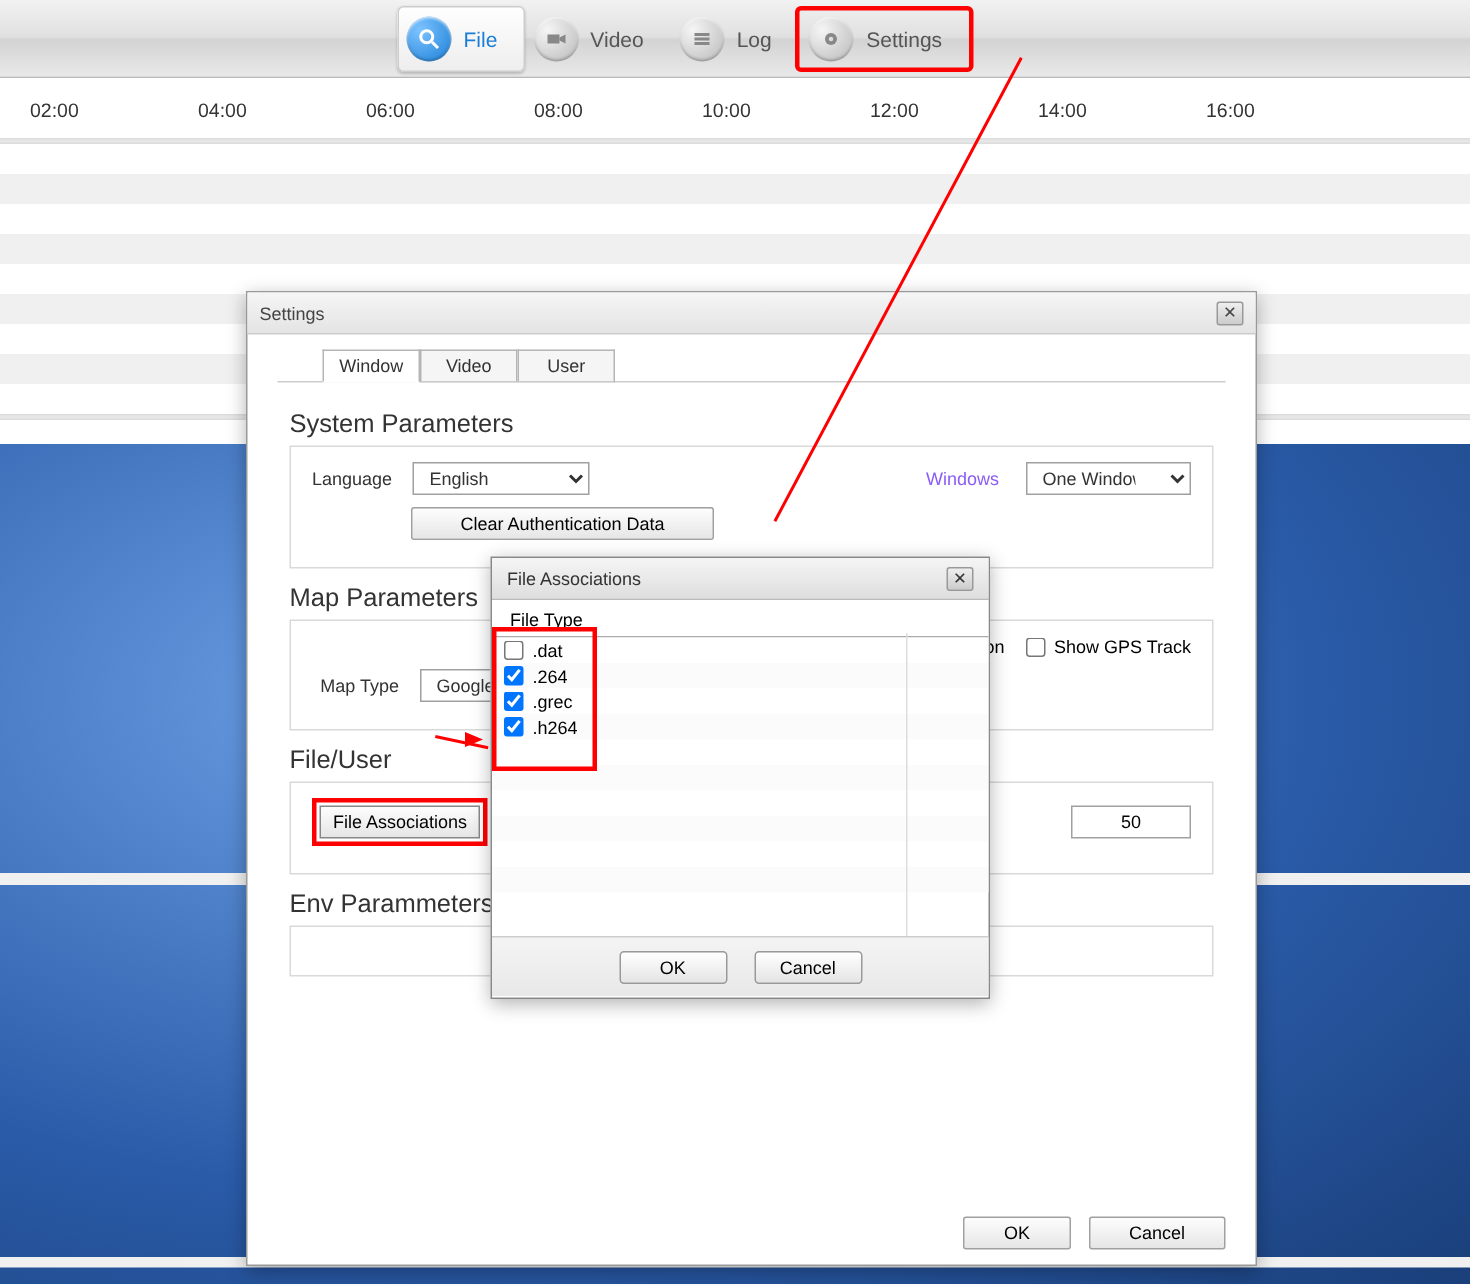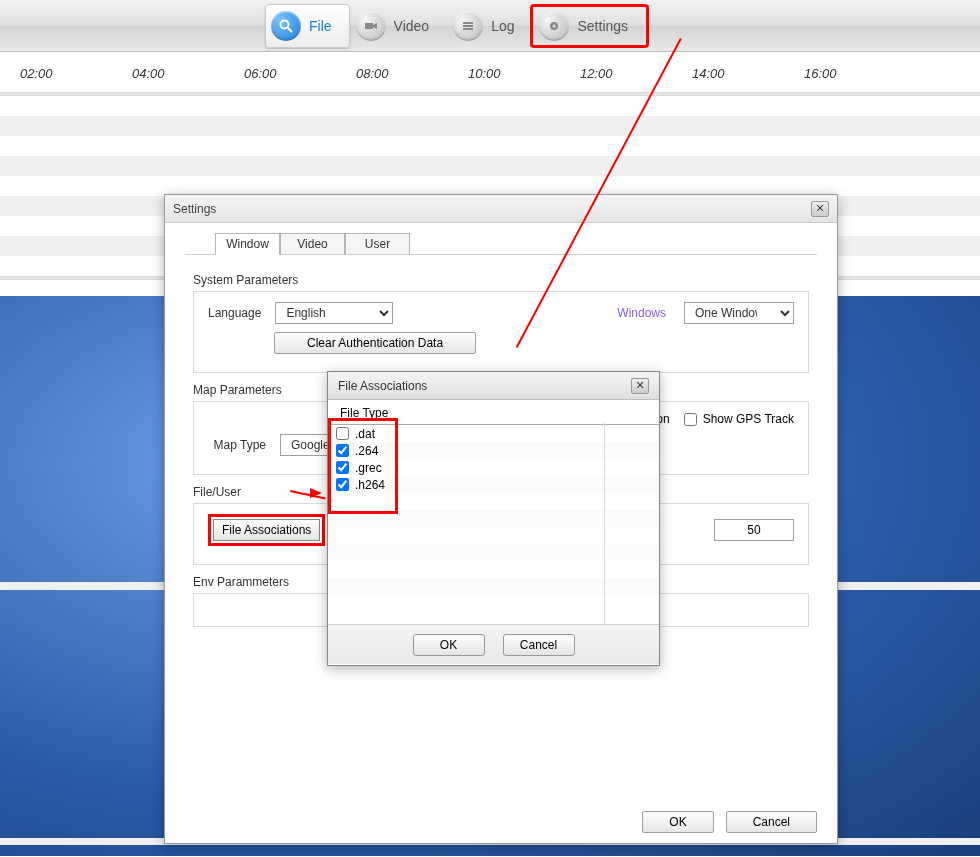--- a/index.html
+++ b/index.html
@@ -7,40 +7,40 @@
 
 .toolbar { width: 100%; height: 52px; background: linear-gradient(to bottom, #f2f2f2, #e0e0e0 48%, #d3d3d3 52%, #e9e9e9); border-bottom: 1px solid #bbb; display: flex; align-items: center; padding-left: 265px; }
 .tb-btn { display: flex; align-items: center; gap: 8px; height: 44px; padding: 0 18px 0 6px; border-radius: 4px; cursor: pointer; position: relative; }
 .tb-btn.active { background: linear-gradient(to bottom, #fff, #ededed); box-shadow: inset 0 0 0 1px #ccc, 0 1px 2px rgba(0,0,0,.2); }
 .tb-btn .icon-circle { width: 30px; height: 30px; border-radius: 50%; background: radial-gradient(circle at 30% 30%, #f5f5f5, #b8b8b8); display: flex; align-items: center; justify-content: center; box-shadow: inset 0 1px 2px rgba(255,255,255,.8), inset 0 -1px 2px rgba(0,0,0,.3); }
 .tb-btn.active .icon-circle { background: radial-gradient(circle at 30% 30%, #7cc3ff, #1a7ed6); }
 .tb-btn .tb-label { color: #555; font-size: 14px; }
 .tb-btn.active .tb-label { color: #1a7ed6; }
 .hilite { border: 3px solid #f00; }
 
-.timeline { width: 100%; height: 40px; display: flex; padding-left: 20px; padding-top: 14px; font-style: italic; }
+.timeline { width: 100%; height: 40px; display: flex; padding-left: 20px; padding-top: 14px; }
 .tick { width: 112px; text-align: left; font-size: 13px; color: #333; }
 
 .stripes { position: absolute; left: 0; top: 92px; width: 100%; }
 .row-light { height: 20px; background: #fff; }
 .row-dark { height: 20px; background: #f0f0f0; }
 .row-edge { height: 4px; background: #e6e6e6; border-top: 1px solid #ddd; border-bottom: 1px solid #ddd; }
 
 .wallpaper { position: absolute; top: 296px; left: 0; width: 100%; height: 560px; background: radial-gradient(ellipse at 30% 30%, #6fa3e8, #2a5ba8 60%, #1a3f7a); }
 .wall-line { position: absolute; top: 582px; left: 0; width: 100%; height: 8px; background: #f0f0f0; }
 .wall-line2 { position: absolute; top: 838px; left: 0; width: 100%; height: 7px; background: #f0f0f0; }
 
 .settings-dlg { position: absolute; left: 164px; top: 194px; width: 674px; height: 650px; background: #fff; border: 1px solid #999; box-shadow: 0 3px 12px rgba(0,0,0,.3); }
 .dlg-title { height: 28px; background: linear-gradient(to bottom, #f5f5f5, #e4e4e4); border-bottom: 1px solid #ccc; display: flex; align-items: center; padding: 0 8px; font-size: 14px; color: #444; }
 .dlg-close { margin-left: auto; width: 18px; height: 16px; background: linear-gradient(to bottom, #eee, #ccc); border: 1px solid #999; border-radius: 2px; display: flex; align-items: center; justify-content: center; font-size: 11px; cursor: pointer; }
 .tabbar { display: flex; padding: 10px 30px 0 30px; border-bottom: 1px solid #ccc; margin: 0 20px; }
 .dlg-tab { width: 65px; height: 22px; border: 1px solid #b5b5b5; display: flex; align-items: center; justify-content: center; color: #333; cursor: pointer; background: #f5f5f5; margin-bottom: -1px; border-bottom: 1px solid #ccc; }
 .dlg-tab.active { background: #fff; border-bottom: 1px solid #fff; }
 .dlg-body { padding: 8px 28px; }
-.section-title { font-size: 12px; color: #333; margin-top: 10px; margin-bottom: 4px; }
+.section-title { font-size: 17px; color: #333; margin-top: 10px; margin-bottom: 4px; }
 .section-box { border: 1px solid #d9d9d9; padding: 10px 14px; }
 .field-row { display: flex; align-items: center; gap: 14px; margin-bottom: 8px; }
 .label { width: 58px; text-align: right; color: #333; }
 .label-wide { width: auto; margin-left: 210px; margin-right: 4px; color: #8b5cf6; }
 select.styled { height: 22px; border: 1px solid #a0a0a0; background: #fff; padding: 0 20px 0 6px; font-size: 12px; color: #333; }
 .btn-wide { height: 22px; padding: 0 32px; border: 1px solid #a0a0a0; border-radius: 2px; background: linear-gradient(to bottom, #fdfdfd, #e6e6e6); cursor: pointer; }
 .checkbox-row { display: flex; align-items: center; gap: 6px; }
 input[type=checkbox] { width: 13px; height: 13px; }
 .val-input { width: 80px; height: 22px; border: 1px solid #a0a0a0; padding: 0 6px; text-align: center; }
 .fa-btn { height: 22px; padding: 0 8px; border: 1px solid #888; background: linear-gradient(to bottom, #fdfdfd, #e6e6e6); cursor: pointer; }

